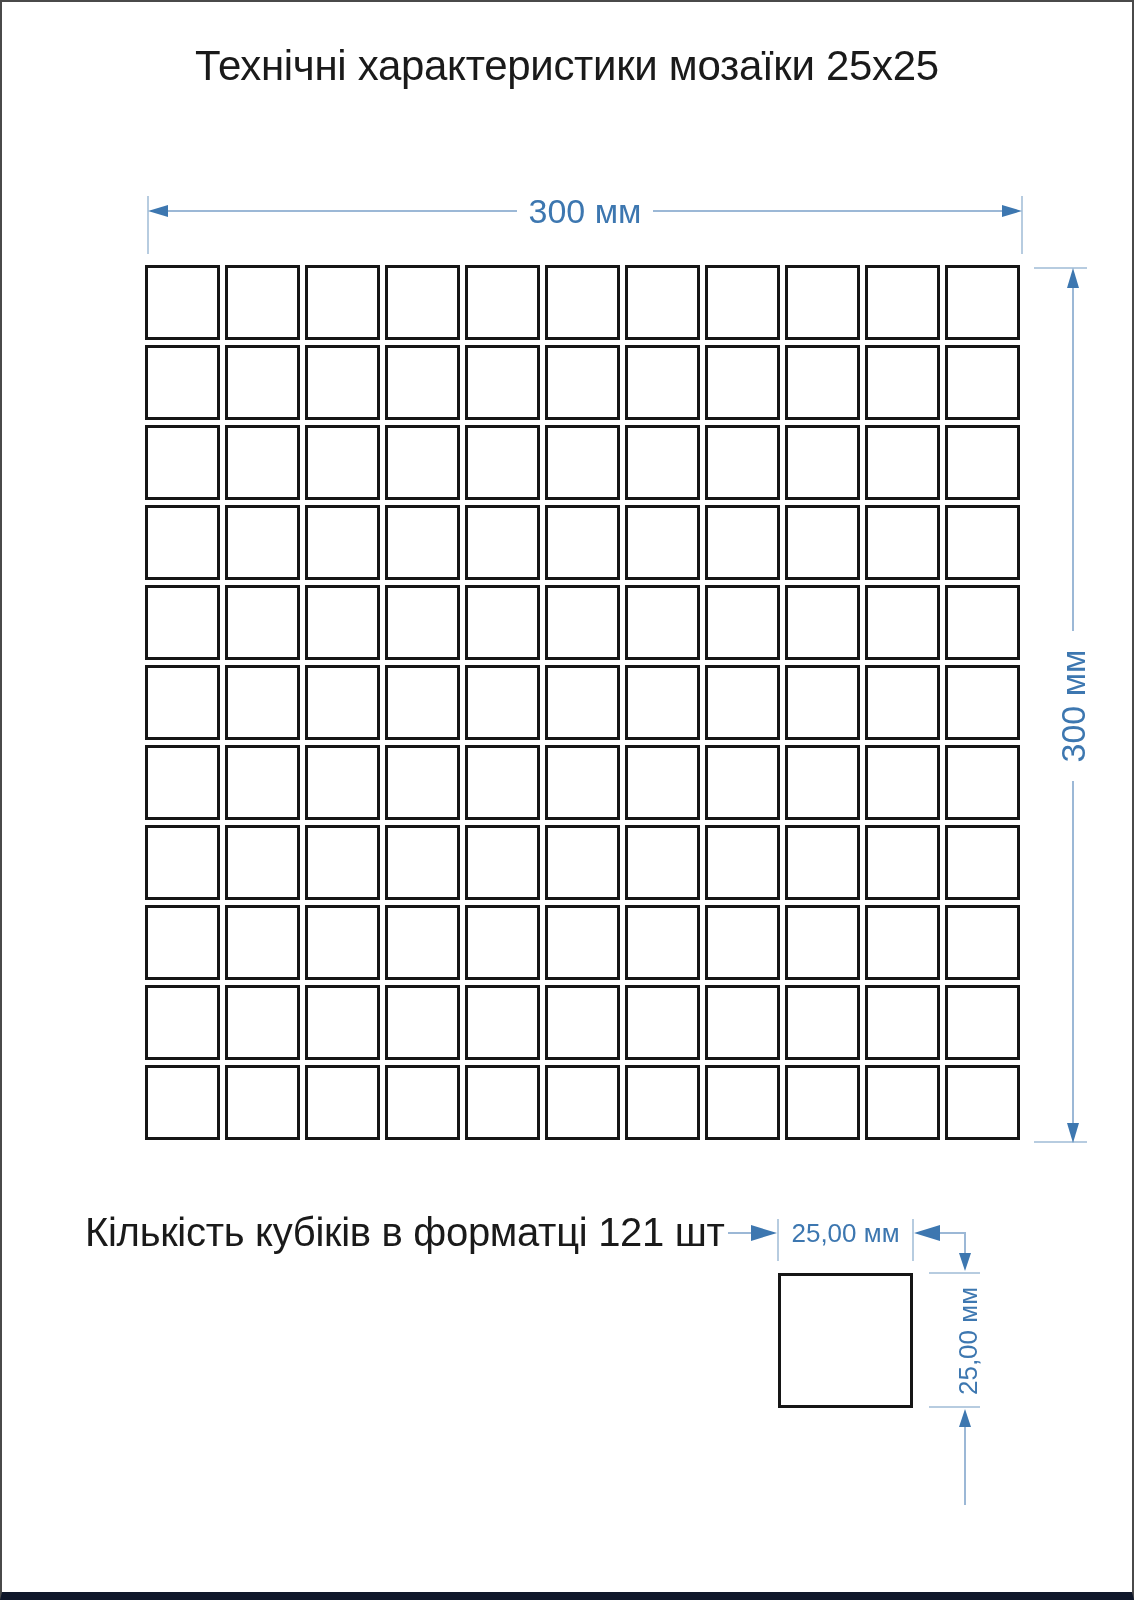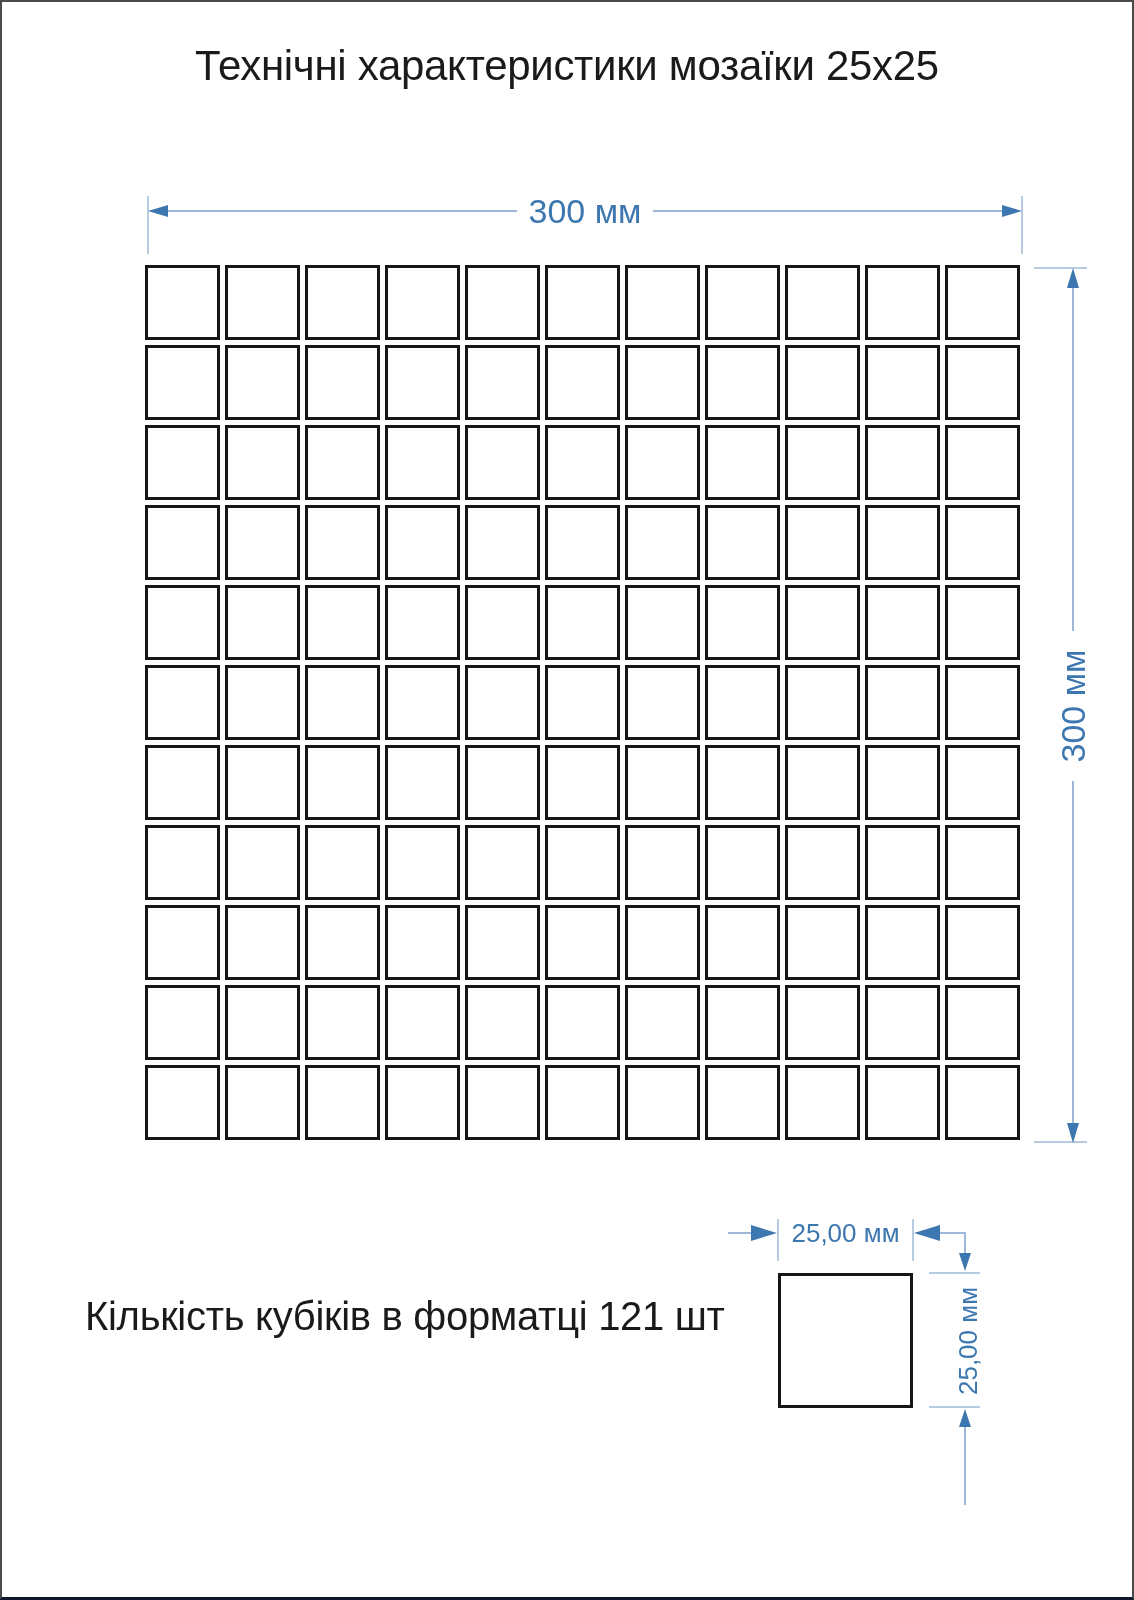--- a/index.html
+++ b/index.html
@@ -15,21 +15,21 @@
     background: #ffffff;
     font-family: "Liberation Sans", "DejaVu Sans", sans-serif;
     color: var(--ink);
   }
   #page {
     position: relative;
     width: 1134px;
     height: 1600px;
     background: #ffffff;
     border: 2px solid var(--page-border);
-    border-bottom: 3px solid #0f172a;
+    border-bottom: 8px solid #0f172a;
     overflow: hidden;
   }
   
   .title {
     position: absolute;
     top: 40px;
     left: 0;
     width: 100%;
     text-align: center;
     font-size: 42px;
@@ -88,21 +88,21 @@
     display: flex; flex-direction: column; align-items: center;
   }
   .vlabel-box {
     flex: 0 0 150px;
     display: flex; align-items: center; justify-content: center;
   }
   .vlabel-box .dim-label { transform: rotate(-90deg); }
   
   .note {
     position: absolute;
-    left: 83px; top: 1292px;
+    left: 83px; top: 1208px;
     font-size: 40px;
     letter-spacing: -0.3px;
     white-space: nowrap;
   }
   
   .tile-square {
     position: absolute;
     left: 776px; top: 1271px;
     width: 135px; height: 135px;
     background: #fff;

